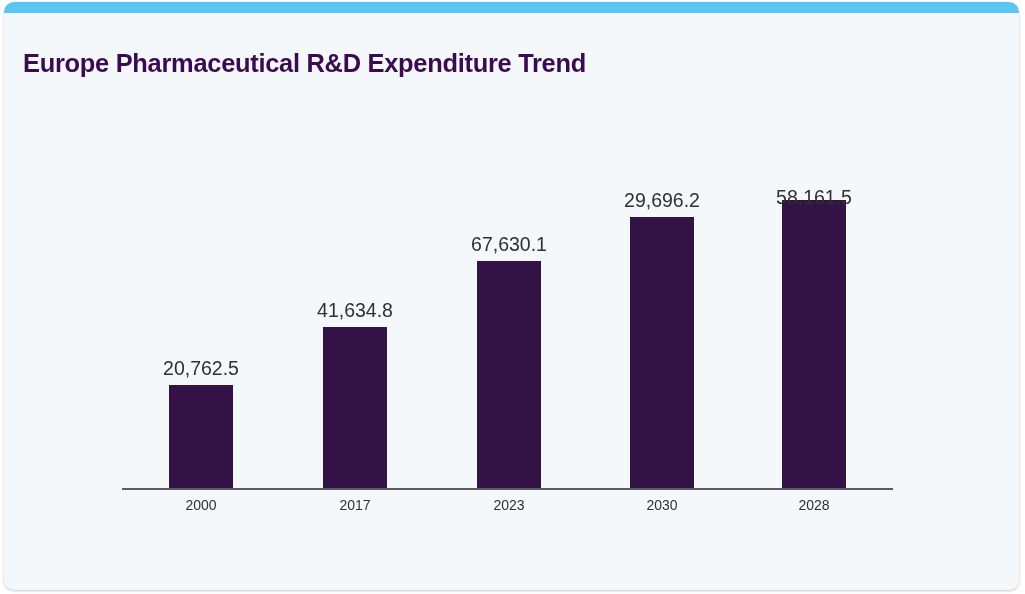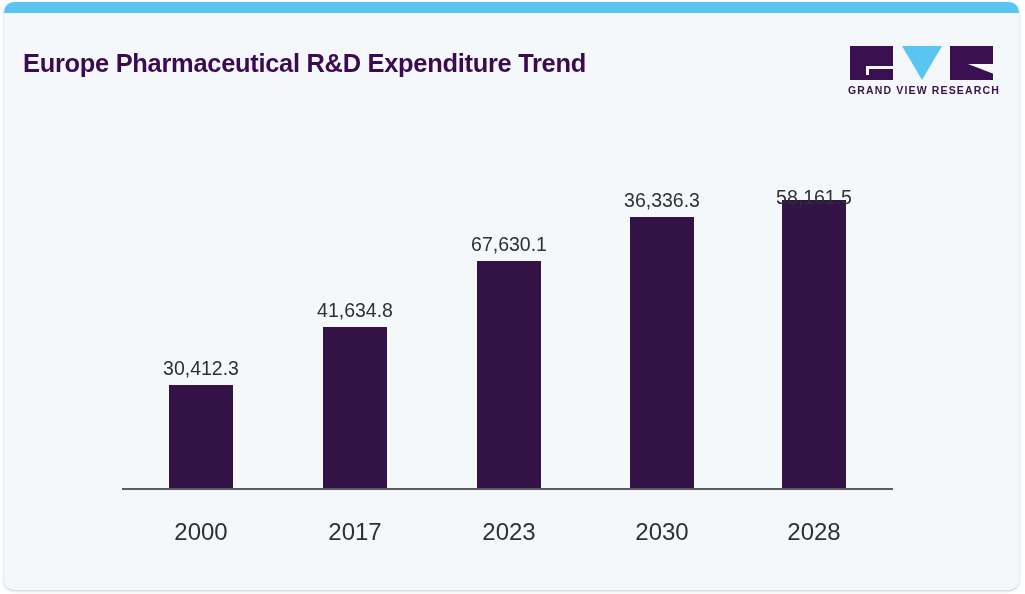--- a/index.html
+++ b/index.html
@@ -164,67 +164,54 @@
     position: absolute;
     left: 50%;
     transform: translateX(-50%);
     white-space: nowrap;
     font-size: 19.5px;
     color: #2f3033;
     font-family: "Liberation Sans", sans-serif;
   }
   .tick-label {
     position: absolute;
-    top: 516px;
+    top: 495px;
     left: 50%;
     transform: translateX(-50%);
     white-space: nowrap;
-    font-size: 24px;
+    font-size: 14px;
     color: #2f3033;
     font-family: "Liberation Sans", sans-serif;
   }
   .cat-col {
     position: absolute;
     top: 0;
     height: 588px;
     width: 0;
   }
 </style>
 </head>
 <body>
 
 <div class="card">
 
   <div class="top-accent"></div>
 
   <div class="header">
     <div class="chart-title">Europe Pharmaceutical R&amp;D Expenditure Trend</div>
 
-    <div class="logo">
-      <div class="logo-marks">
-        <div class="mark mark-g">
-          <div class="mark-g-notch"></div>
-          <div class="mark-g-notch2"></div>
-        </div>
-        <div class="mark mark-v"></div>
-        <div class="mark mark-r">
-          <div class="mark-r-slash"></div>
-        </div>
-      </div>
-      <div class="logo-text">GRAND VIEW RESEARCH</div>
-    </div>
   </div>
 
   <div class="plot">
     <div class="axis-line"></div>
 
     <div class="cat-col" style="left:197px">
       <div class="bar-group">
         <div class="bar" style="height:103px"></div>
-        <div class="bar-label" style="bottom:108px">30,412.3</div>
+        <div class="bar-label" style="bottom:108px">20,762.5</div>
       </div>
       <div class="tick-label">2000</div>
     </div>
 
     <div class="cat-col" style="left:351px">
       <div class="bar-group">
         <div class="bar" style="height:161px"></div>
         <div class="bar-label" style="bottom:166px">41,634.8</div>
       </div>
       <div class="tick-label">2017</div>
@@ -234,21 +221,21 @@
       <div class="bar-group">
         <div class="bar" style="height:227px"></div>
         <div class="bar-label" style="bottom:232px">67,630.1</div>
       </div>
       <div class="tick-label">2023</div>
     </div>
 
     <div class="cat-col" style="left:658px">
       <div class="bar-group">
         <div class="bar" style="height:271px"></div>
-        <div class="bar-label" style="bottom:276px">36,336.3</div>
+        <div class="bar-label" style="bottom:276px">29,696.2</div>
       </div>
       <div class="tick-label">2030</div>
     </div>
 
     <div class="cat-col" style="left:810px">
       <div class="bar-group">
         <div class="bar" style="height:288px"></div>
         <div class="bar-label" style="bottom:279px">58,161.5</div>
       </div>
       <div class="tick-label">2028</div>

